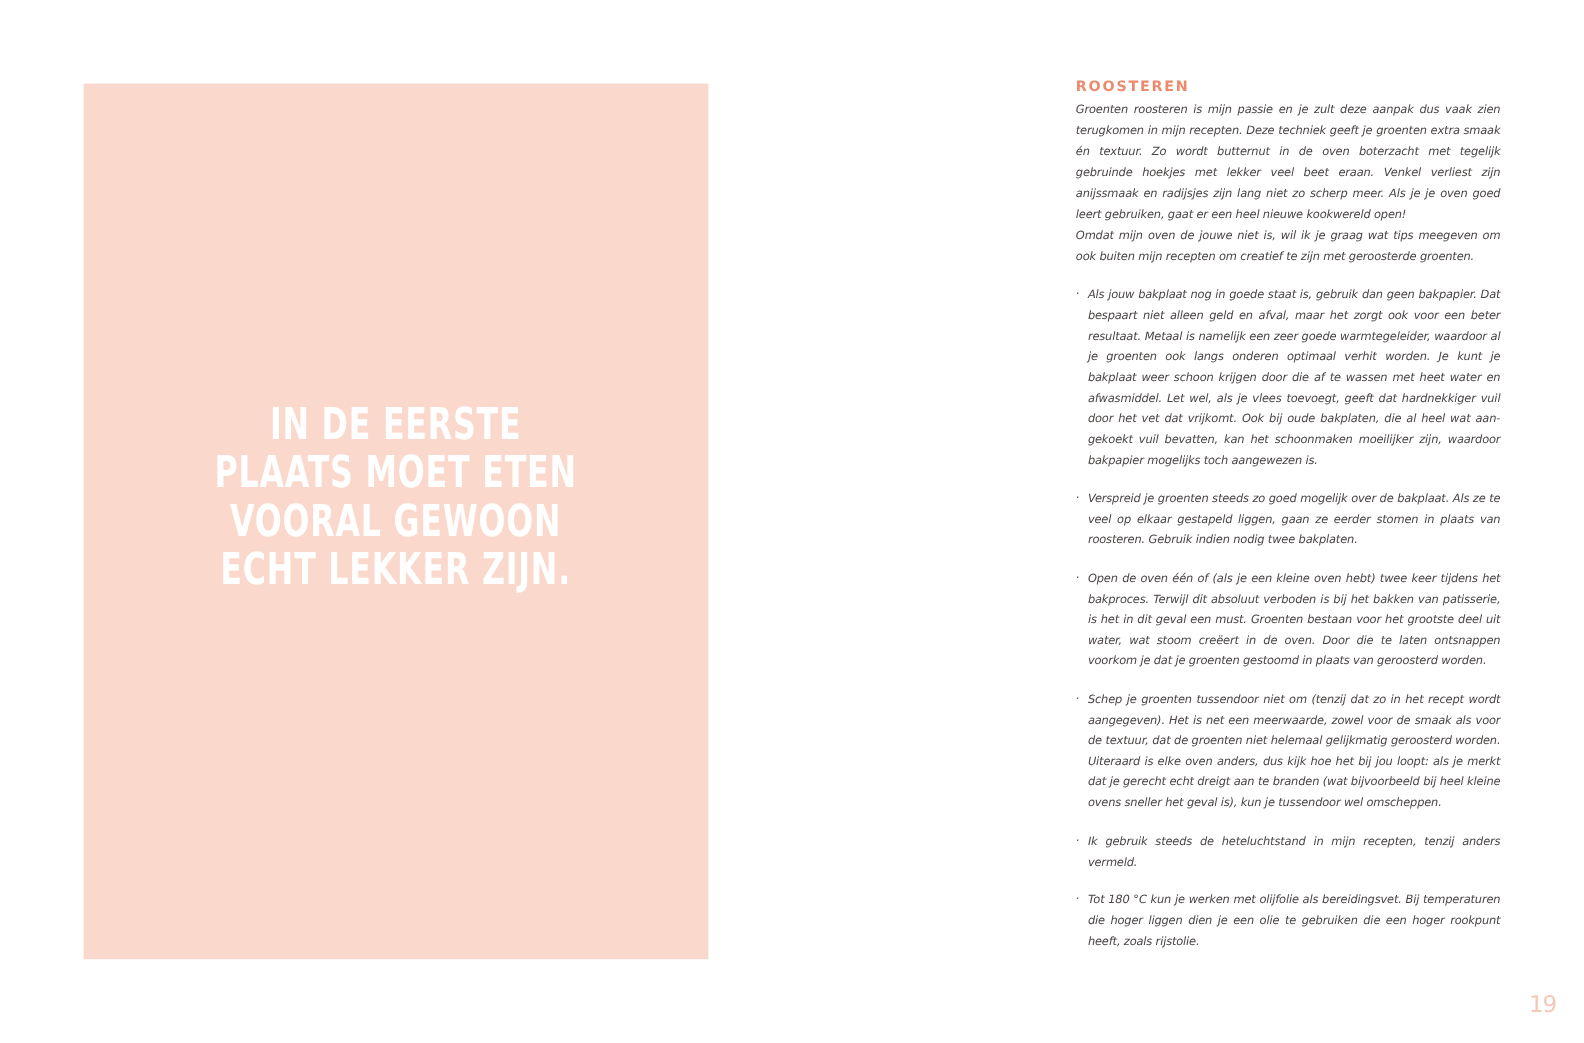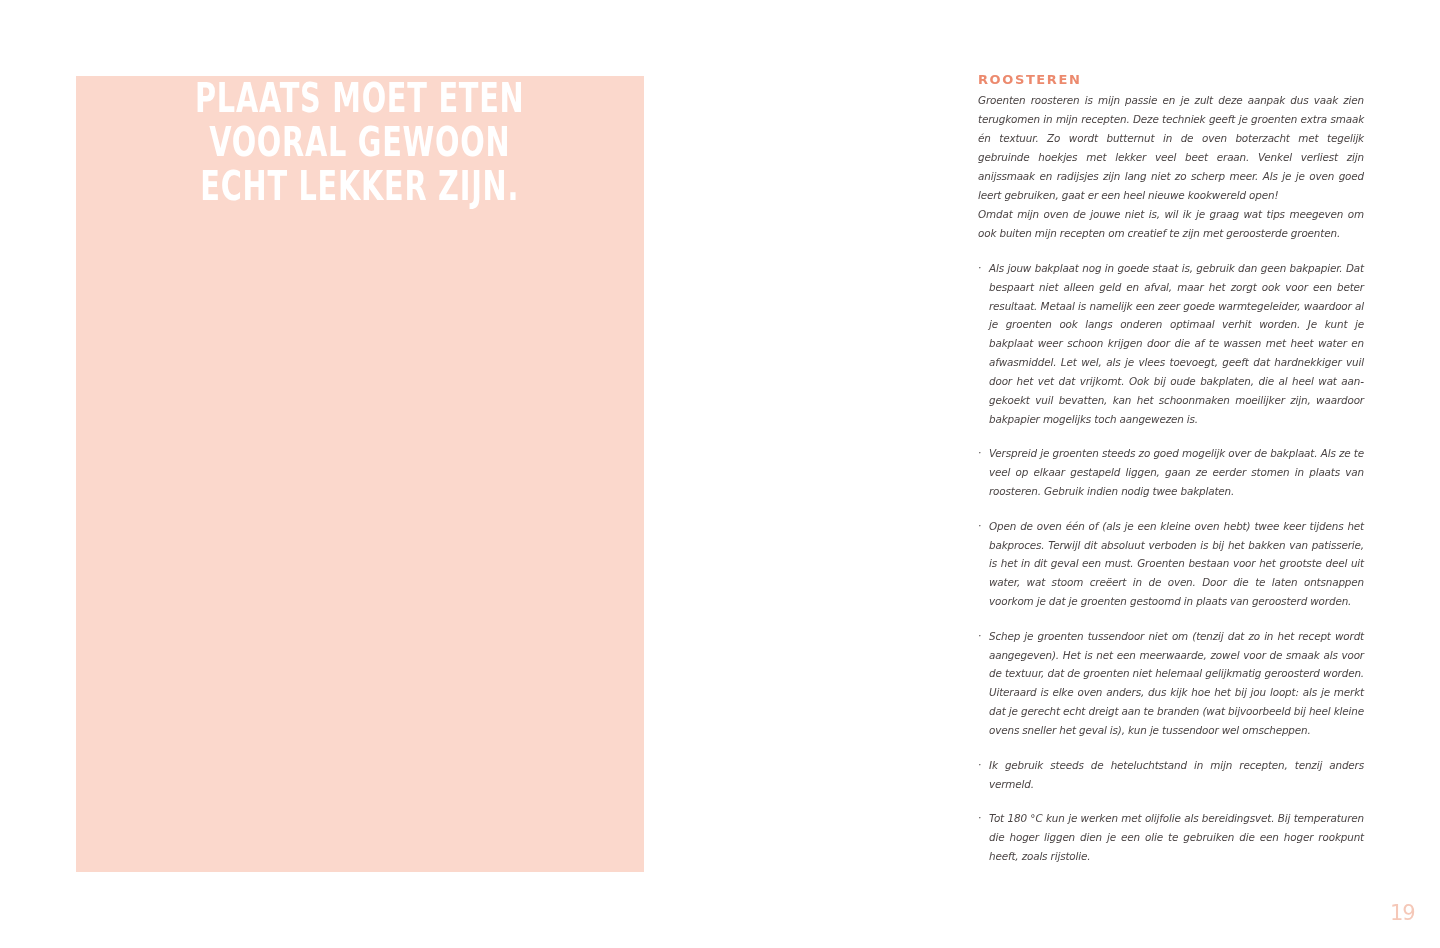--- a/index.html
+++ b/index.html
@@ -26,21 +26,21 @@
       height: 948px;
     }
     .quote-panel {
       position: absolute;
       left: 76px;
       top: 76px;
       width: 568px;
       height: 796px;
       background: #fbd8cc;
       display: flex;
-      align-items: flex-start;
+      align-items: center;
       justify-content: center;
     }
     .quote-text {
       margin: 0;
       margin-top: -44px;
       color: #ffffff;
       font-family: "DejaVu Sans", sans-serif;
       font-weight: bold;
       font-size: 40px;
       line-height: 44px;

